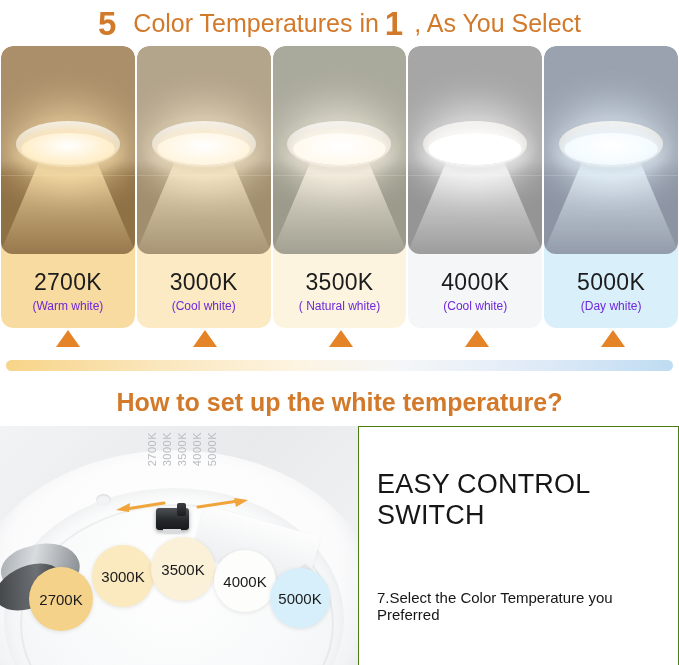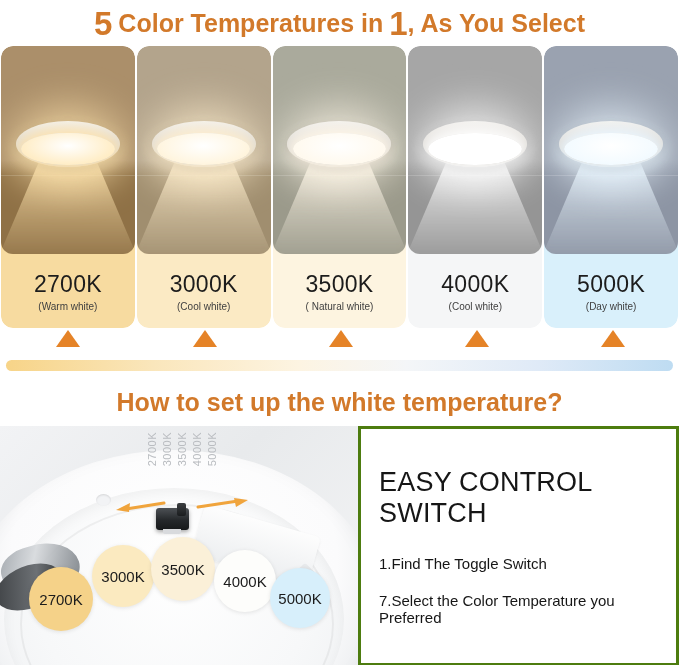--- a/index.html
+++ b/index.html
@@ -8,21 +8,21 @@
     font-family:"Liberation Sans", sans-serif;
     overflow:hidden;position:relative;
   }
 
   
   .headline{
     height:46px;display:flex;align-items:center;justify-content:center;
     color:#d2792a;white-space:nowrap;
   }
   .headline .big{font-size:33px;font-weight:700;line-height:1;}
-  .headline .mid{font-size:25px;font-weight:700;line-height:1;}
+  .headline .mid{font-size:25px;font-weight:400;line-height:1;margin-left:11px;}
   .headline .sp{display:inline-block;width:6px;}
 
   
   .strip{display:flex;gap:2px;padding:0 1px;height:282px;}
   .card{
     width:135px;border-radius:12px;overflow:hidden;
     display:flex;flex-direction:column;position:relative;
   }
   .photo{
     height:208px;position:relative;overflow:hidden;
@@ -60,21 +60,21 @@
     position:absolute;left:5%;top:26%;width:90%;height:70%;
     border-radius:50%;
   }
 
   .label{
     flex:1;display:flex;flex-direction:column;align-items:center;
     justify-content:center;gap:3px;margin-top:-12px;padding-top:12px;
     border-radius:0 0 12px 12px;
   }
   .kelvin{font-size:23px;color:#1c1c1c;letter-spacing:.3px;}
-  .desc{font-size:10px;color:#404040;text-align:center;}
+  .desc{font-size:12px;color:#6d28d9;text-align:center;}
 
   
   .tri-row{height:24px;position:relative;}
   .tri{
     position:absolute;top:2px;width:0;height:0;
     border-left:12px solid transparent;border-right:12px solid transparent;
     border-bottom:17px solid #e58327;transform:translateX(-50%);
   }
 
   
@@ -171,23 +171,23 @@
     font-size:11px;color:#b9bcc0;letter-spacing:.5px;
   }
   
   .badge{
     position:absolute;border-radius:50%;display:flex;align-items:center;
     justify-content:center;font-size:15px;color:#1b1b1b;
     box-shadow:0 1px 4px rgba(0,0,0,.10);
   }
 
   .panel{
-    flex:1;background:#ffffff;border:3px solid #4d7c0f;
+    flex:1;background:#ffffff;border:1px solid #4d7c0f;
     display:flex;flex-direction:column;justify-content:center;
-    padding:0 14px 0 18px;box-sizing:border-box;
+    padding:0 14px 0 18px;box-sizing:border-box;gap:32px;
   }
   .panel h2{
     margin:0 0 26px 0;font-size:27px;font-weight:400;color:#161616;
     letter-spacing:.2px;
   }
   .panel p{margin:0 0 20px 0;font-size:15px;color:#161616;}
   .panel p:last-child{margin-bottom:0;}
 </style>
 </head>
 <body>
@@ -311,21 +311,20 @@
     <div class="ring-line"></div>
     <div class="bracket"></div>
     <div class="nub"></div>
     <div class="wire"></div>
     <div class="wire2"></div>
     <div class="screw"></div>
   </div>
 
   <div class="panel">
     <h2>EASY CONTROL SWITCH</h2>
-    <p>1.Find The Toggle Switch</p>
     <p>7.Select the Color Temperature you Preferred</p>
   </div>
 </div>
 
 <div class="ticks" id="ticks">
     <span>2700K</span>
     <span>3000K</span>
     <span>3500K</span>
     <span>4000K</span>
     <span>5000K</span>

